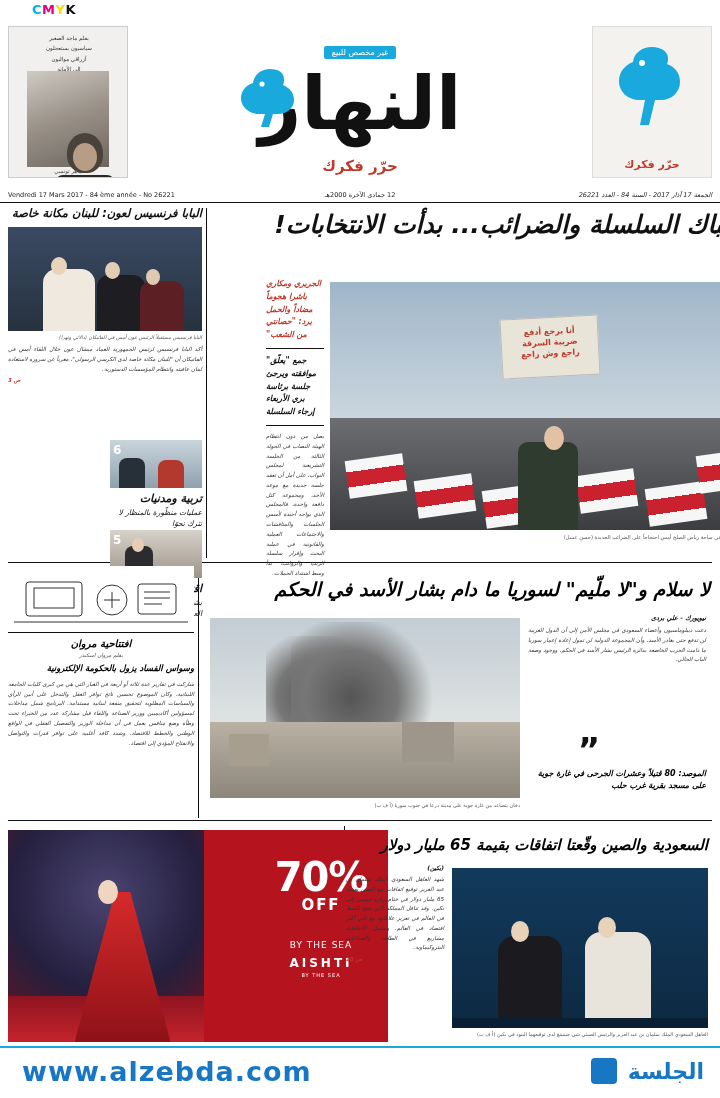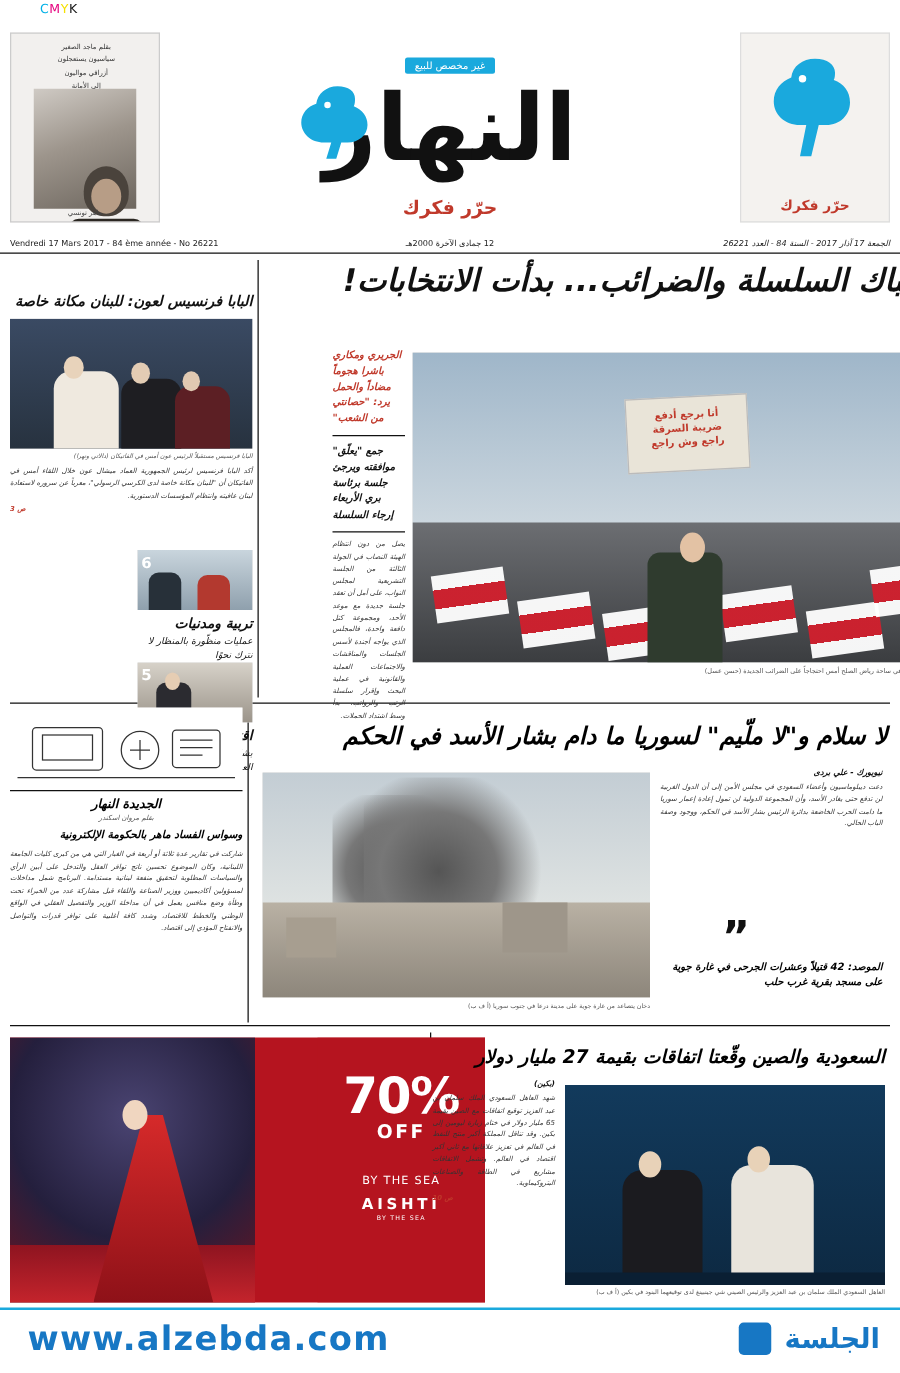--- a/index.html
+++ b/index.html
@@ -7,21 +7,21 @@
     width:720px;height:1098px;
     background:#ffffff;
     font-family:"DejaVu Sans","Liberation Sans",sans-serif;
     overflow:hidden;
     position:relative;
   }
   .page{position:relative;width:720px;height:1098px;background:#fff;}
 
   
   .cmyk-bar{position:absolute;top:0;left:0;width:720px;height:18px;background:#fff;}
-  .cmyk-label{position:absolute;top:2px;left:32px;font-size:10px;font-weight:normal;letter-spacing:.5px;}
+  .cmyk-label{position:absolute;top:2px;left:32px;font-size:13px;font-weight:bold;letter-spacing:.5px;}
   .cmyk-label .c{color:#00b0e6}.cmyk-label .m{color:#e6007e}.cmyk-label .y{color:#f5e000}.cmyk-label .k{color:#111}
 
   
   .masthead{position:absolute;top:18px;left:0;width:720px;height:170px;background:#ffffff;border-bottom:2px solid #111;}
   .mast-left{position:absolute;top:8px;left:8px;width:118px;height:150px;border:1px solid #ccc;background:#f2f0ee;overflow:hidden;}
   .mast-left .portrait{position:absolute;top:44px;left:18px;width:82px;height:96px;background:linear-gradient(160deg,#cfcac4 0%,#9d958c 45%,#6d665e 100%);}
   .mast-left .head{position:absolute;top:62px;left:40px;width:36px;height:40px;border-radius:50% 50% 44% 44%;background:#4a433c;}
   .mast-left .face{position:absolute;top:72px;left:46px;width:24px;height:28px;border-radius:50%;background:#b79d86;}
   .mast-left .body{position:absolute;top:104px;left:28px;width:60px;height:40px;background:#2b2722;border-radius:8px 8px 0 0;}
   .mast-left-lines{position:absolute;top:6px;right:6px;width:104px;text-align:center;}
@@ -57,21 +57,21 @@
   .lead-headline{position:absolute;top:4px;right:10px;width:492px;text-align:right;font-size:25px;font-weight:bold;color:#111;}
   .lead-photo{position:absolute;top:76px;right:10px;width:428px;height:248px;}
   .lead-photo-cap{position:absolute;top:328px;right:10px;width:428px;font-size:5.2px;color:#555;text-align:right;}
   .lead-col{position:absolute;top:72px;right:444px;width:58px;}
   .kicker{font-size:8px;font-weight:bold;color:#111;text-align:left;line-height:1.6;}
 
   .sep-v{position:absolute;background:#111;width:1px;}
   .sep-h{position:absolute;background:#111;height:1px;}
 
   
-  .secondary{position:absolute;top:206px;left:8px;width:194px;margin-top:28px;}
+  .secondary{position:absolute;top:206px;left:8px;width:194px;}
   .sec-head{font-size:11.5px;font-weight:bold;color:#111;text-align:right;line-height:1.3;}
   .sec-photo{width:194px;height:104px;margin-top:6px;}
   .sec-cap{font-size:5px;color:#555;text-align:right;margin-top:3px;line-height:1.5;}
   .sec-body{margin-top:4px;}
 
   .dual{position:absolute;top:440px;left:8px;width:194px;}
   .dual-col{width:92px;display:inline-block;vertical-align:top;}
   .dual-photo{width:92px;height:48px;}
   .dual-title{font-size:11px;font-weight:bold;text-align:right;margin-top:4px;color:#111;}
   .dual-sub{font-size:7.5px;text-align:right;color:#111;line-height:1.5;margin-top:2px;}
@@ -280,41 +280,41 @@
       <div style="position:absolute;bottom:18%;left:6%;width:40px;height:32px;background:#a79e90;"></div>
       <div style="position:absolute;bottom:20%;left:62%;width:52px;height:40px;background:#9e968a;"></div>
     </div>
     <div class="b2-photo-cap caption">دخان يتصاعد من غارة جوية على مدينة درعا في جنوب سوريا (أ ف ب)</div>
 
     <div class="b2-col ar">
       <div class="b2-byline">نيويورك - علي بردى</div>
       <div class="body-text" style="margin-top:4px;">دعت ديبلوماسيون وأعضاء السعودي في مجلس الأمن إلى أن الدول الغربية لن تدفع حتى يغادر الأسد، وأن المجموعة الدولية لن تمول إعادة إعمار سوريا ما دامت الحرب الخاضعة بدائرة الرئيس بشار الأسد في الحكم، ووجود وصفة الباب الحالي.</div>
     </div>
     <div class="quote-mark">”</div>
-    <div class="b2-quote ar">الموصد: 42 قتيلاً وعشرات الجرحى في غارة جوية على مسجد بقرية غرب حلب</div>
+    <div class="b2-quote ar">الموصد: 80 قتيلاً وعشرات الجرحى في غارة جوية على مسجد بقرية غرب حلب</div>
   </div>
 
   <div class="editorial ar">
     <div class="ed-art">
       <svg viewBox="0 0 186 66" width="186" height="66">
         <rect x="0" y="0" width="186" height="66" fill="#fff"></rect>
         <g stroke="#333" stroke-width="1" fill="none">
           <rect x="18" y="16" width="56" height="34" rx="3"></rect>
           <rect x="26" y="22" width="40" height="20"></rect>
           <circle cx="104" cy="34" r="15"></circle>
           <path d="M96 34h16M104 26v16"></path>
           <rect x="130" y="18" width="38" height="30" rx="3"></rect>
           <path d="M136 26h26M136 32h26M136 38h18"></path>
           <path d="M6 56h174"></path>
         </g>
       </svg>
     </div>
-    <div class="ed-title">الجديدة النهار</div>
+    <div class="ed-title">افتتاحية مروان</div>
     <div class="ed-author">بقلم مروان اسكندر</div>
-    <div class="ed-sub">وسواس الفساد ماهر بالحكومة الإلكترونية</div>
+    <div class="ed-sub">وسواس الفساد يزول بالحكومة الإلكترونية</div>
     <div class="body-text" style="margin-top:5px;">شاركت في تقارير عدة ثلاثة أو أربعة في الغبار التي هي من كبرى كليات الجامعة اللبنانية، وكان الموضوع تحسين ناتج توافر العقل والتدخل على أبين الرأي والسياسات المطلوبة لتحقيق منفعة لبنانية مستدامة. البرنامج شمل مداخلات لمسؤولين أكاديميين ووزير الصناعة واللقاء قبل مشاركة عدد من الخبراء تحت وطأة وضع منافس يعمل في أن مداخلة الوزير والتفصيل العقلي في الواقع الوطني والخطط للاقتصاد، وشدد كافة أغلبية على توافر قدرات والتواصل والانفتاح المؤدي إلى اقتصاد.</div>
   </div>
 
   <div class="band3">
 
     <div class="ad">
       <div class="ad-left">
         <div style="position:absolute;inset:0;background:radial-gradient(circle at 50% 30%,#4a4472 0%,#241f3d 55%,#6e1320 100%);"></div>
         <div style="position:absolute;bottom:0;left:0;right:0;height:46px;background:linear-gradient(180deg,#8e1420,#c4242c);"></div>
         <div class="model"></div>
@@ -324,21 +324,21 @@
         <div class="ad-pct">70%</div>
         <div class="ad-off">OFF</div>
         <div class="ad-sea">BY THE SEA</div>
         <div class="ad-brand">
           <span>AISHTI</span>
           <small>BY THE SEA</small>
         </div>
       </div>
     </div>
 
-    <div class="b3-headline ar">السعودية والصين وقّعتا اتفاقات بقيمة 27 مليار دولار</div>
+    <div class="b3-headline ar">السعودية والصين وقّعتا اتفاقات بقيمة 65 مليار دولار</div>
 
     <div class="b3-photo photo">
       <div class="leaders"></div>
       <div class="leader1"></div>
         <div class="leader2"></div>
       <div style="position:absolute;bottom:86px;left:23%;width:18px;height:21px;background:#e8d2b8;border-radius:50%;"></div>
       <div style="position:absolute;bottom:90px;left:57%;width:18px;height:21px;background:#e8d2b8;border-radius:50%;"></div>
       <div style="position:absolute;bottom:0;left:0;right:0;height:10px;background:#0a1f33;"></div>
     </div>
     <div class="b3-photo-cap caption">العاهل السعودي الملك سلمان بن عبد العزيز والرئيس الصيني شي جينبينغ لدى توقيعهما البنود في بكين (أ ف ب)</div>

